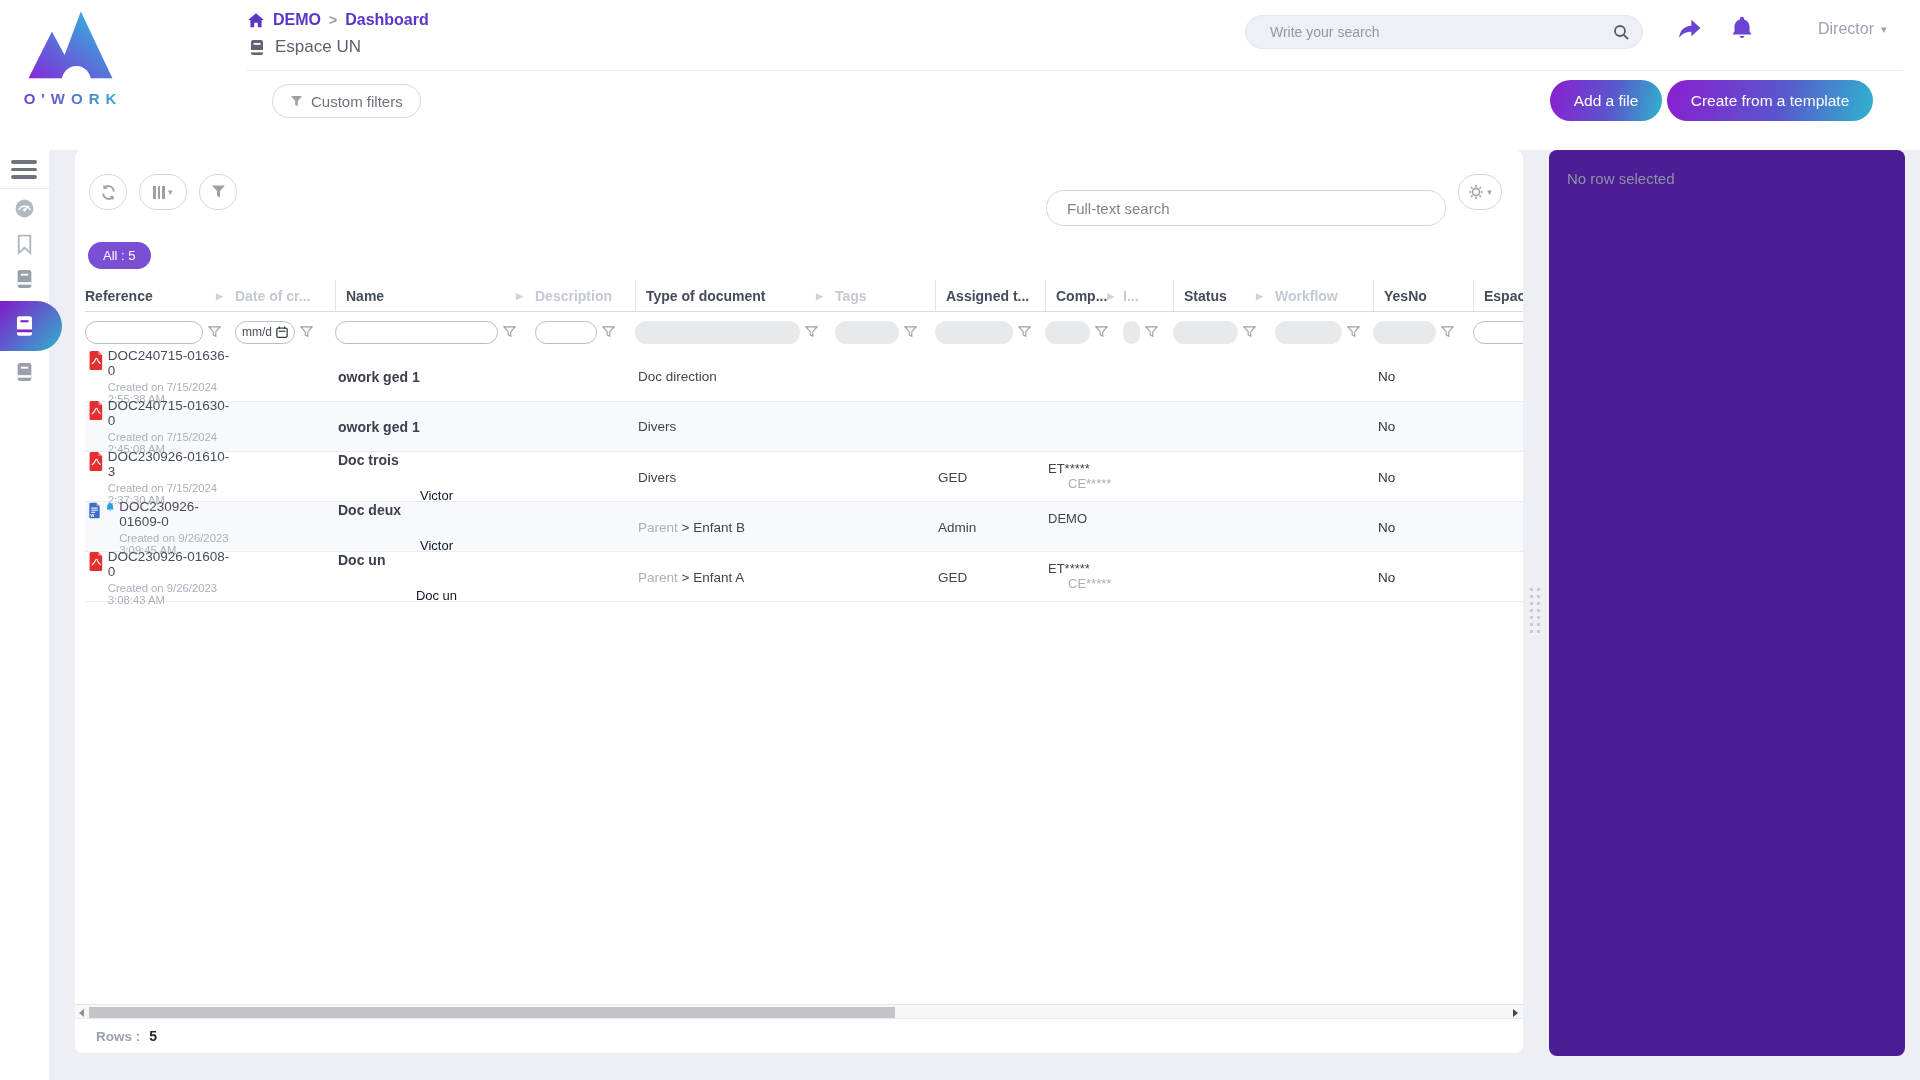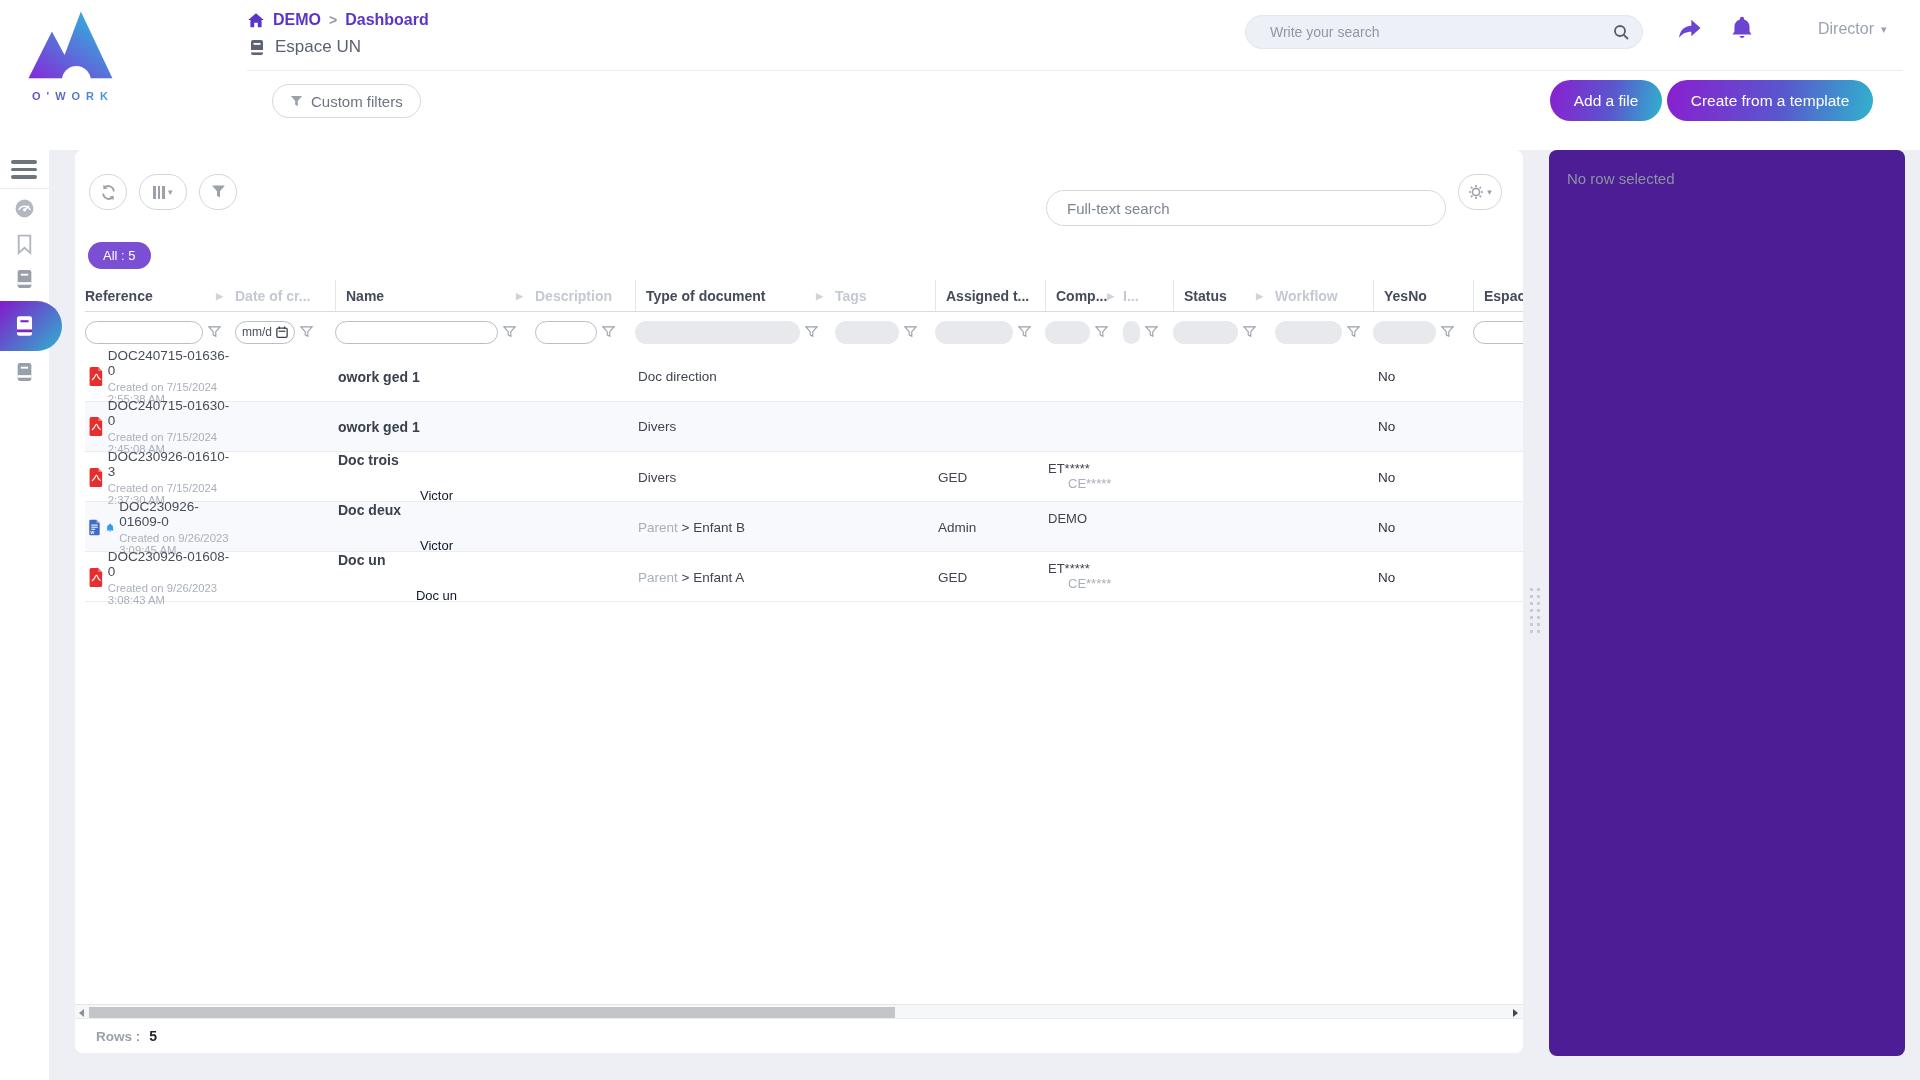--- a/index.html
+++ b/index.html
@@ -2,21 +2,21 @@
 <html><head>
 <meta charset="utf-8">
 <style>
   * { margin:0; padding:0; box-sizing:border-box; }
   html,body { width:1920px; height:1080px; overflow:hidden; }
   body { background:#edeff4; font-family:"Liberation Sans", sans-serif; position:relative; }
 
   
   .topbar { position:absolute; left:0; top:0; width:1920px; height:150px; background:#fff; z-index:5; }
   .logo { position:absolute; left:14px; top:8px; width:112px; text-align:center; }
-  .logo-text { margin-top:2px; font-size:11px; font-weight:bold; letter-spacing:6px; padding-left:6px;
+  .logo-text { margin-top:2px; font-size:15px; font-weight:bold; letter-spacing:6px; padding-left:6px;
     background:linear-gradient(90deg,#7a2fd0,#2fb3cd); -webkit-background-clip:text; background-clip:text; color:transparent; }
   .crumbs { position:absolute; left:247px; top:11px; display:flex; align-items:center; gap:8px; }
   .crumb-link { font-size:16px; font-weight:bold; color:#5b35c8; }
   .crumb-sep { font-size:14px; font-weight:bold; color:#8f97a8; }
   .space-row { position:absolute; left:249px; top:37px; display:flex; align-items:center; gap:10px; }
   .space-label { font-size:17px; color:#5a6170; }
   .header-divider { position:absolute; left:247px; top:70px; width:1656px; height:1px; background:#e9ebf0; }
 
   .search-pill { position:absolute; left:1245px; top:15px; width:398px; height:34px; border:1px solid #e4e7f2;
     background:#eef0f8; border-radius:17px; display:flex; align-items:center; }
@@ -79,21 +79,21 @@
   .frow { height:40px; align-items:center; }
   .fcell { display:flex; align-items:center; gap:5px; padding-right:10px; }
   .fin { height:23px; border:1px solid #b6c0c4; border-radius:12px; background:#fff; outline:none;
     font-family:inherit; font-size:12px; padding:0 8px; min-width:0; }
   .fgray { height:23px; background:#e8e9ed; border-radius:12px; }
   .datebox { height:23px; border:1px solid #b6c0c4; border-radius:12px; background:#fff; display:flex;
     align-items:center; gap:4px; padding:0 6px; font-size:12px; color:#4a505c; cursor:pointer; }
 
   .drow { height:50px; border-bottom:1px solid #eaecf0; align-items:center; background:#fff; cursor:pointer; }
   .drow.alt { background:#f8f9fc; }
-  .cell-ref { display:flex; align-items:center; gap:4px; padding-left:3px; overflow:hidden; }
+  .cell-ref { display:flex; gap:4px; padding-left:3px; overflow:hidden; }
   .ref-txt .rf { font-size:13.5px; color:#474d59; }
   .ref-txt .rc { font-size:11.3px; color:#a9afba; margin-top:3px; }
   .cell-name { padding-left:3px; }
   .cell-name .nm { font-size:14px; font-weight:bold; color:#3b404e; }
   .cell-name .nm-sub { font-size:13px; color:#0f172a; margin-top:20px;text-align:center; }
   .cell-type { padding-left:3px; font-size:13.5px; color:#3f4450; white-space:nowrap; overflow:hidden; }
   .t-parent { color:#a9afba; }
   .cell-asg { padding-left:3px; font-size:13.5px; color:#3f4450; }
   .cell-comp { padding-left:3px; font-size:13px; color:#3f4450; line-height:15px; align-self:start; margin-top:9px; }
   .cell-comp .cmp-sub { color:#a9afba;margin-left:20px; }

